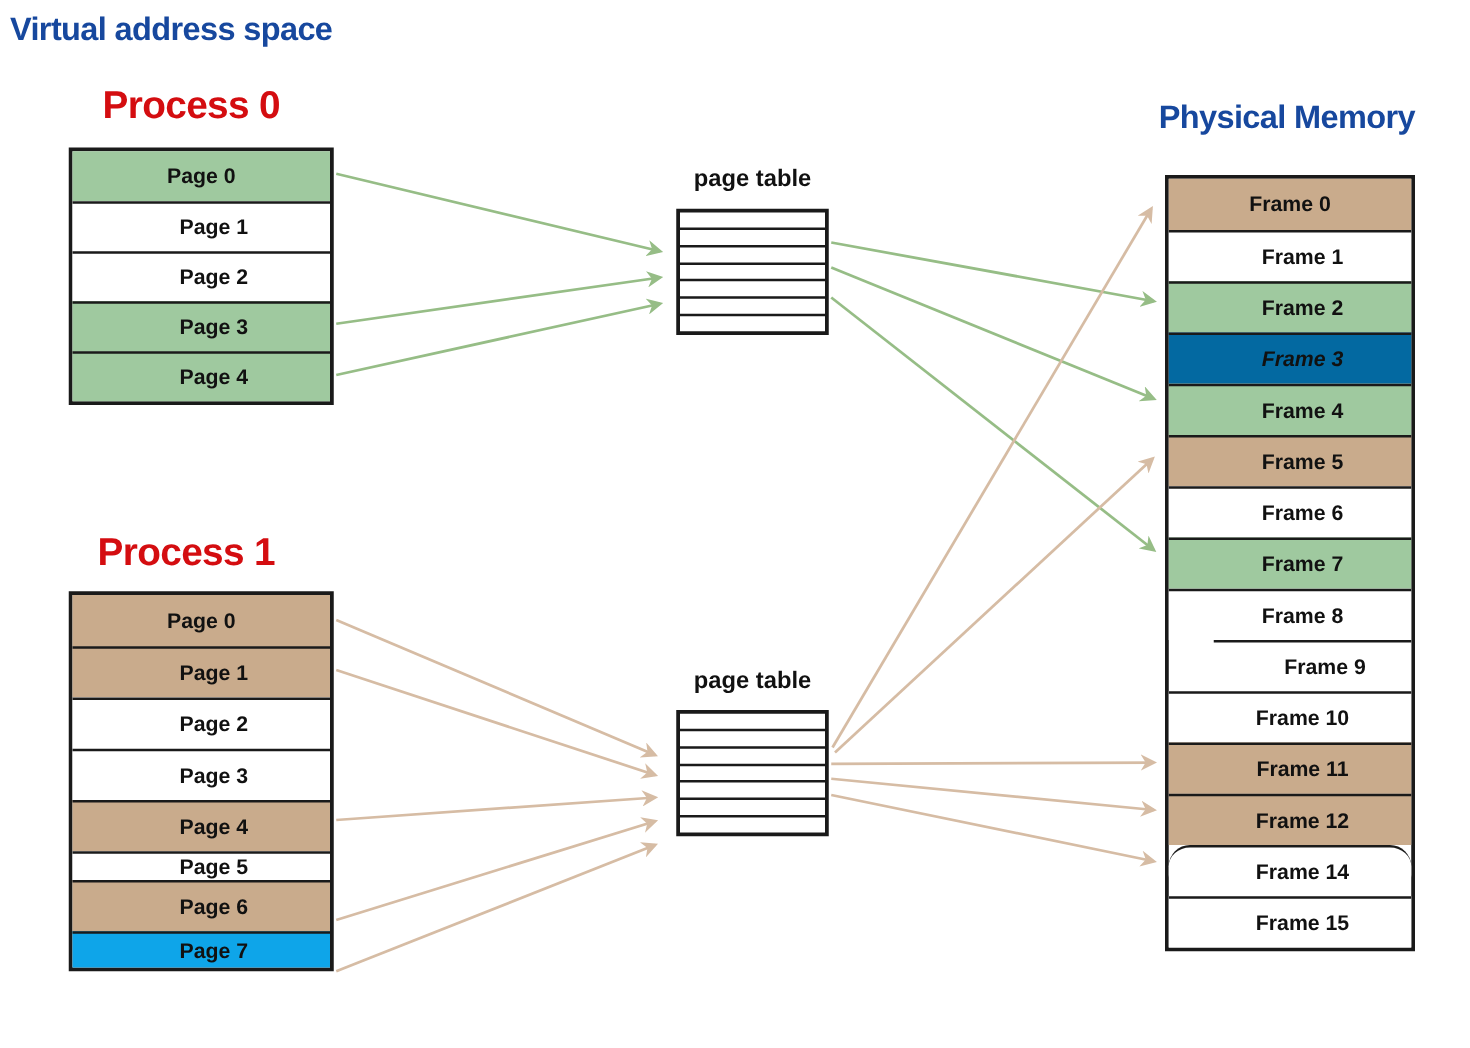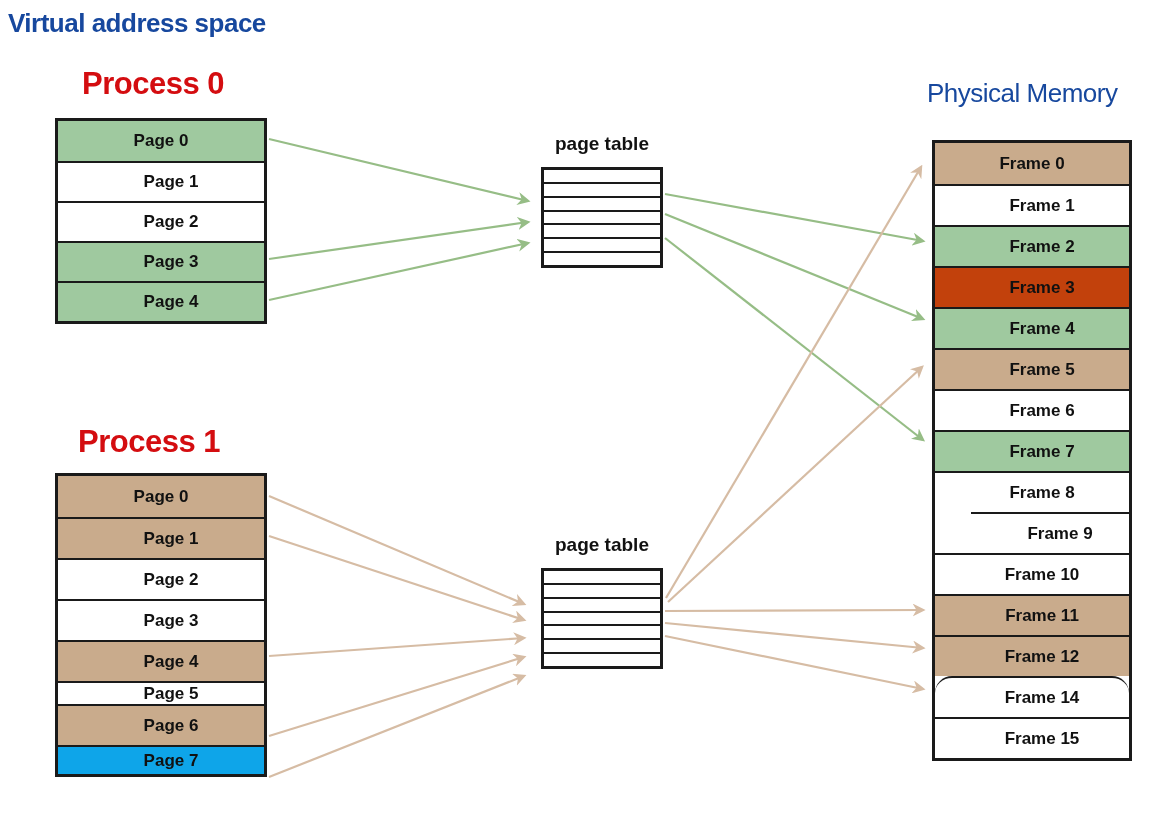--- a/index.html
+++ b/index.html
@@ -11,21 +11,21 @@
     position:absolute;left:8px;top:8px;
     font-size:26px;font-weight:bold;color:#17489e;letter-spacing:-0.5px;
   }
   .proc-heading{
     position:absolute;font-size:31px;font-weight:bold;color:#d40d10;letter-spacing:-0.5px;
   }
   #p0h{left:82px;top:66px;}
   #p1h{left:78px;top:424px;}
   .pm-title{
     position:absolute;left:927px;top:78px;
-    font-size:26px;font-weight:normal;color:#17489e;letter-spacing:-0.5px;
+    font-size:26px;font-weight:bold;color:#17489e;letter-spacing:-0.5px;
   }
   .memtable{
     position:absolute;border:3px solid #1a1a1a;background:#fff;
   }
   #p0t{left:55px;top:118px;width:206px;}
   #p1t{left:55px;top:473px;width:206px;}
   #pmt{left:932px;top:140px;width:194px;}
   .memtable .row{
     display:flex;align-items:center;justify-content:center;
     box-sizing:border-box;font-size:17px;font-weight:bold;color:#111;
@@ -95,21 +95,21 @@
       <div class="ptrow"></div>
       <div class="ptrow"></div>
       <div class="ptrow"></div>
     </div>
 
   <div class="pm-title">Physical Memory</div>
   <div class="memtable" id="pmt">
       <div class="row" style="height: 41px; background: rgb(201, 171, 140);">Frame 0</div>
       <div class="row" style="height: 41px; background: rgb(255, 255, 255); text-align: center;">Frame 1</div>
       <div class="row" style="height: 41px; background: rgb(159, 201, 159);">Frame 2</div>
-      <div class="row" style="height: 41px; background: #c2410c;">Frame 3</div>
+      <div class="row" style="height: 41px; background: #0369a1; font-style: italic;">Frame 3</div>
       <div class="row" style="height: 41px; background: rgb(159, 201, 159);">Frame 4</div>
       <div class="row" style="height: 41px; background: rgb(201, 171, 140);">Frame 5</div>
       <div class="row" style="height: 41px; background: rgb(255, 255, 255);">Frame 6</div>
       <div class="row" style="height: 41px; background: rgb(159, 201, 159);">Frame 7</div>
       <div class="row" style="height: 41px; background: rgb(255, 255, 255);">Frame 8</div>
       <div class="row" style="height: 41px; background: rgb(255, 255, 255); margin-left: 36px;">Frame 9</div>
       <div class="row" style="height: 41px; background: rgb(255, 255, 255);">Frame 10</div>
       <div class="row" style="height: 41px; background: rgb(201, 171, 140);">Frame 11</div>
       <div class="row" style="height: 41px; background: rgb(201, 171, 140);">Frame 12</div>
       <div class="row" style="height: 41px; background: rgb(255, 255, 255); border-radius: 17px;">Frame 14</div>

